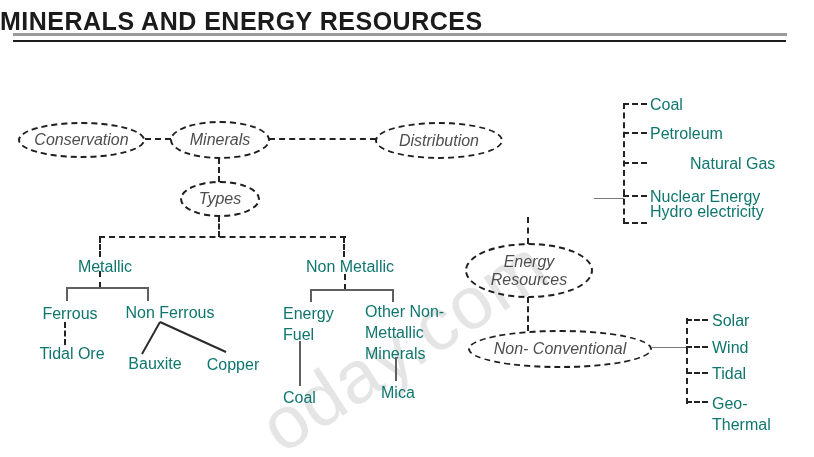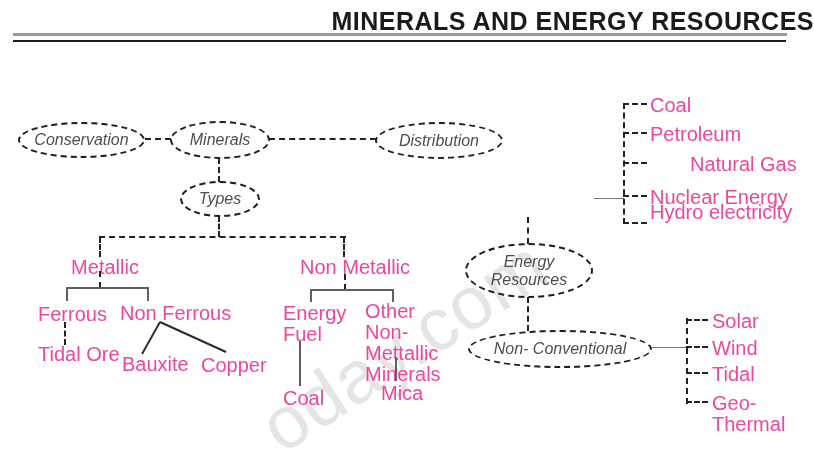--- a/index.html
+++ b/index.html
@@ -1,32 +1,32 @@
 <!DOCTYPE html>
 <html><head>
 <meta charset="utf-8">
 <style>
   html,body{margin:0;padding:0;background:#fff;}
   .stage{position:relative;width:814px;height:457px;background:#ffffff;overflow:hidden;
          font-family:"Liberation Sans", sans-serif;}
   
-  .title{position:absolute;left:0;top:7px;width:814px;text-align:right;
+  .title{position:absolute;left:0;top:7px;width:814px;text-align:left;
          font-size:25px;font-weight:bold;letter-spacing:.5px;color:#1b1b1b;}
   .rule-gray{position:absolute;left:13px;top:33px;width:774px;height:3px;background:#9a9a9a;}
   .rule-black{position:absolute;left:13px;top:40px;width:773px;height:2px;background:#1d1d1d;}
   
   .watermark{position:absolute;left:245px;top:398px;transform:rotate(-33deg);
              transform-origin:0 0;font-size:74px;color:#e5e5e5;letter-spacing:1px;
              white-space:nowrap;user-select:none;}
   
   .ellipse{position:absolute;box-sizing:border-box;border:2px dashed #1e1e1e;border-radius:50%;
            display:flex;flex-direction:column;align-items:center;justify-content:center;
            text-align:center;color:#4e4e4e;font-size:16px;line-height:18px;background:transparent;font-style:italic;}
   
-  .lbl{position:absolute;color:#ec4899;font-size:20px;line-height:20px;white-space:nowrap;}
+  .lbl{position:absolute;color:#0f766e;font-size:16px;line-height:20px;white-space:nowrap;}
   .c{text-align:center;}
   .ml{line-height:21px;white-space:normal;}
   
   .hd{position:absolute;height:0;border-top:2px dashed #222;}
   .vd{position:absolute;width:0;border-left:2px dashed #222;}
   .hs{position:absolute;height:0;border-top:2px solid #5f5f5f;}
   .vs{position:absolute;width:0;border-left:2px solid #5f5f5f;}
   .thin{border-top-width:1.5px;border-top-color:#787878;}
   .diag{position:absolute;}
 </style>

